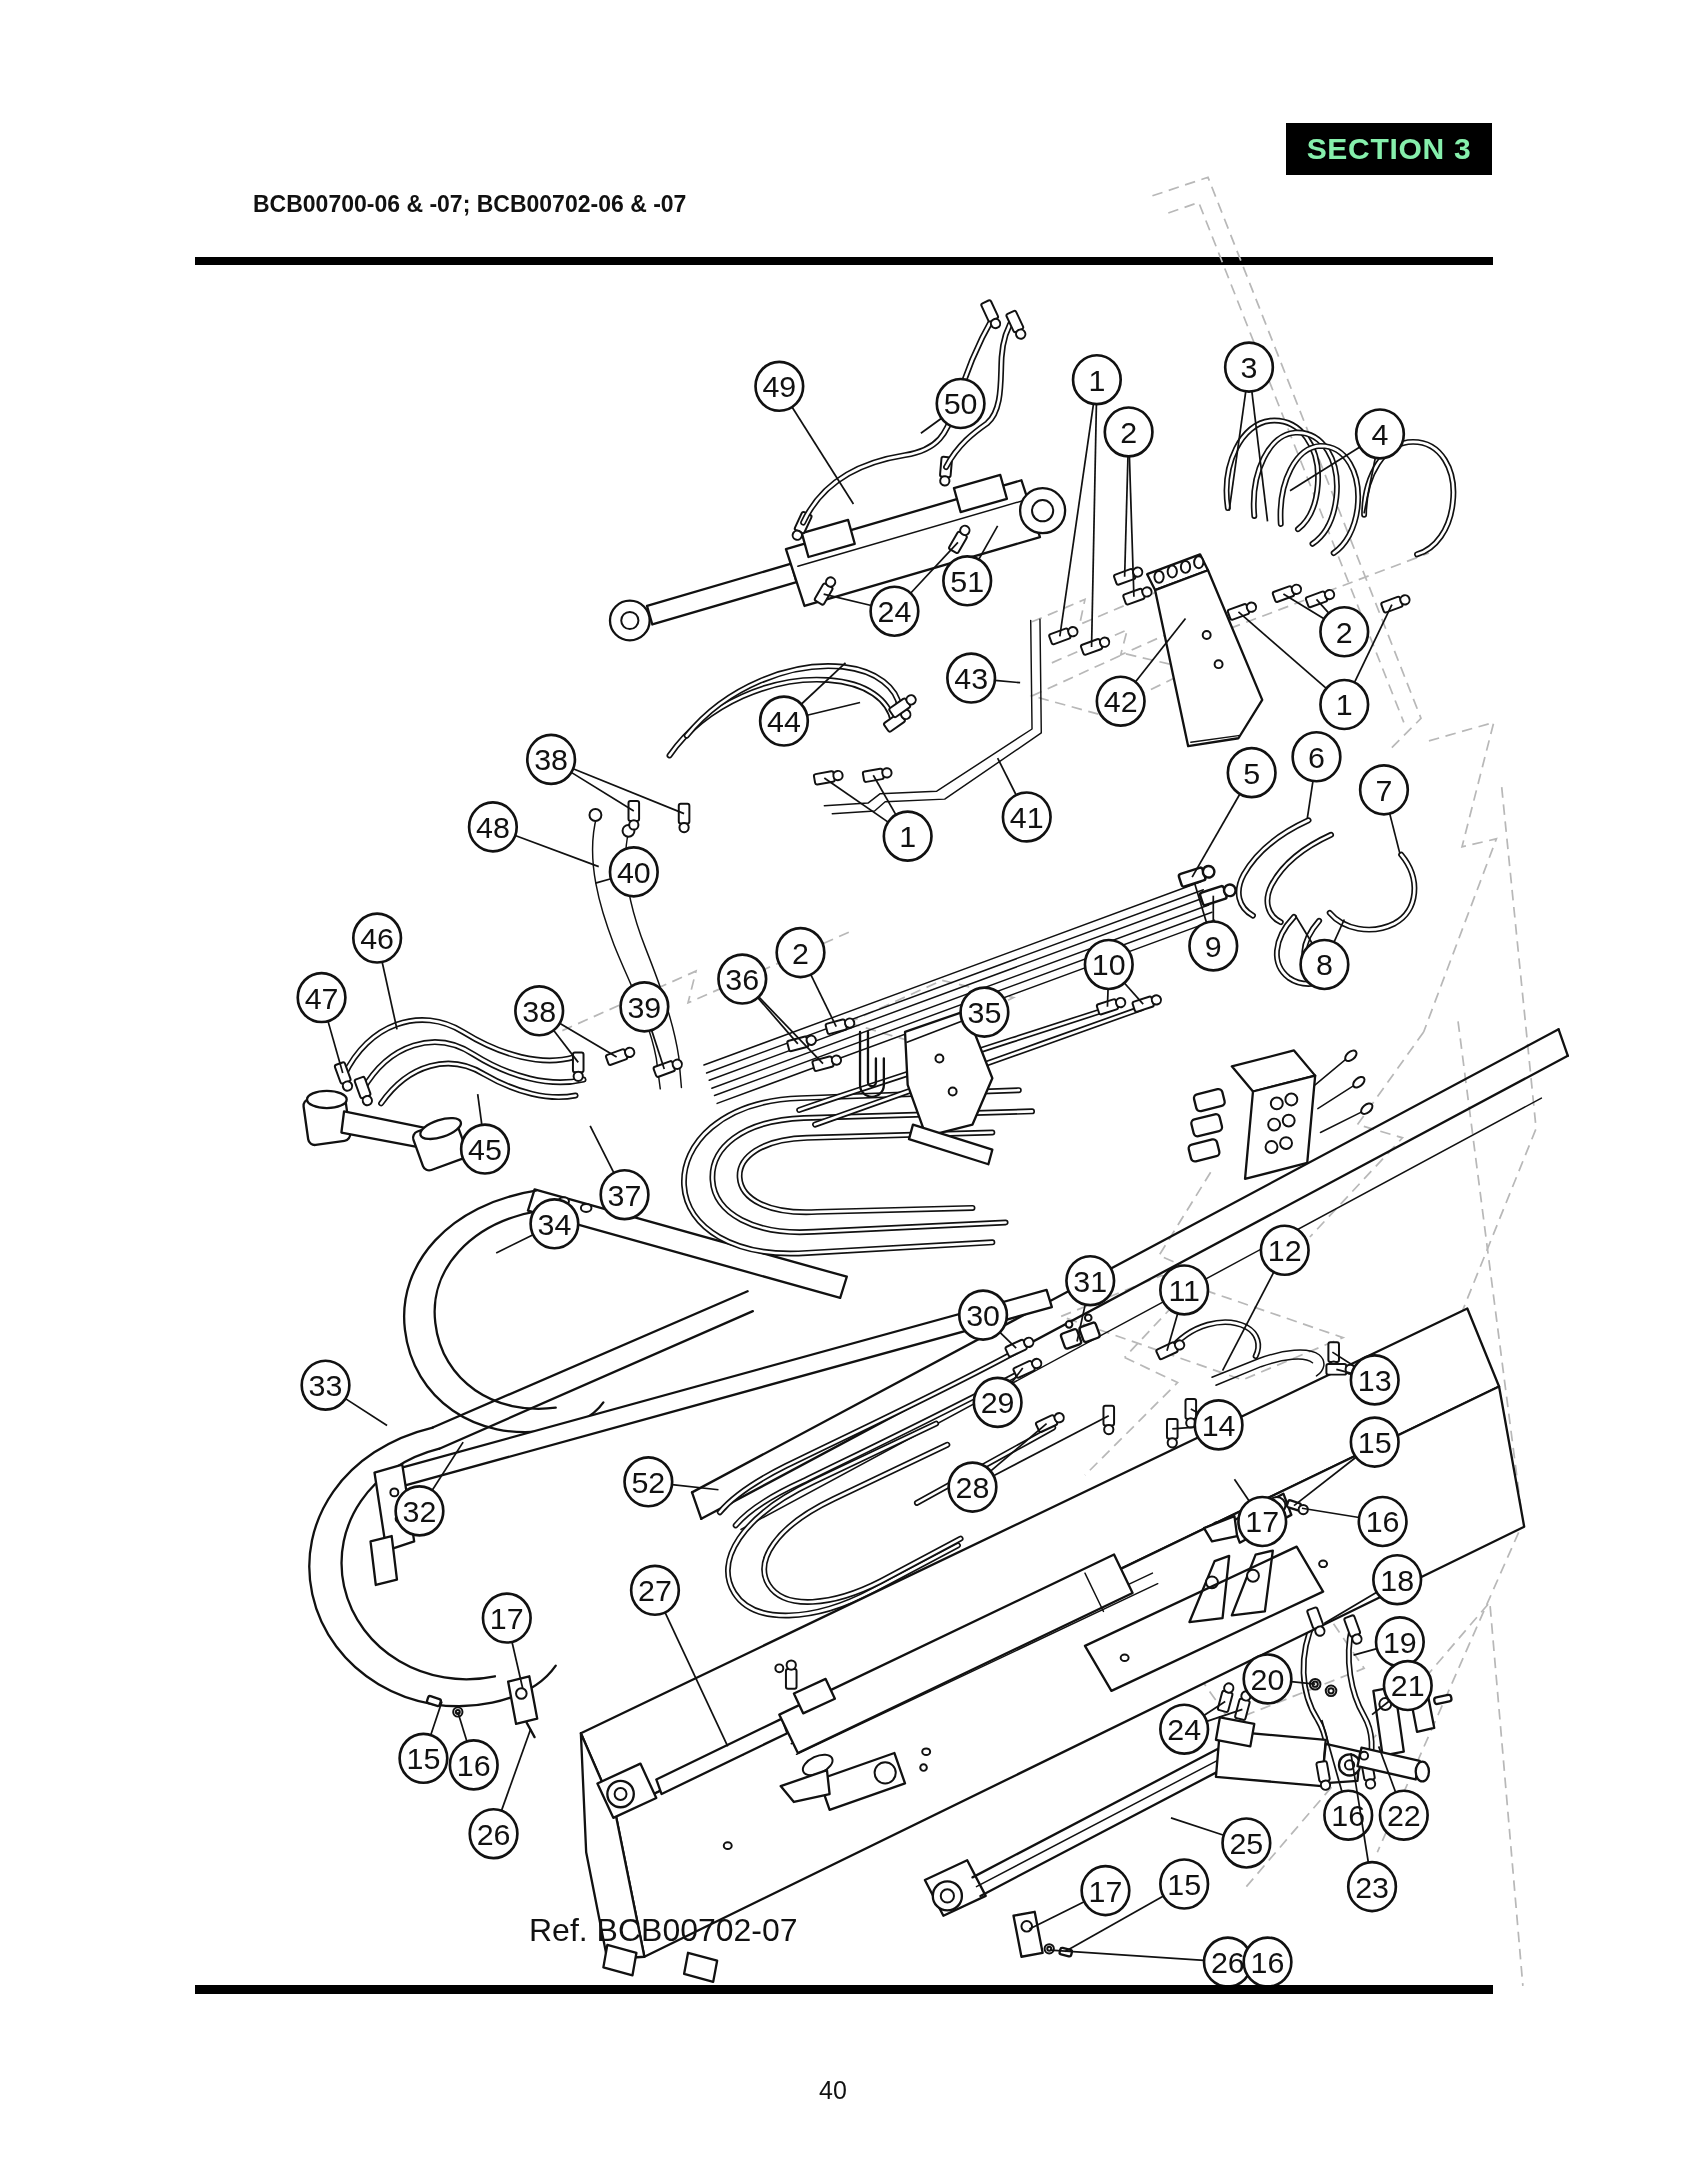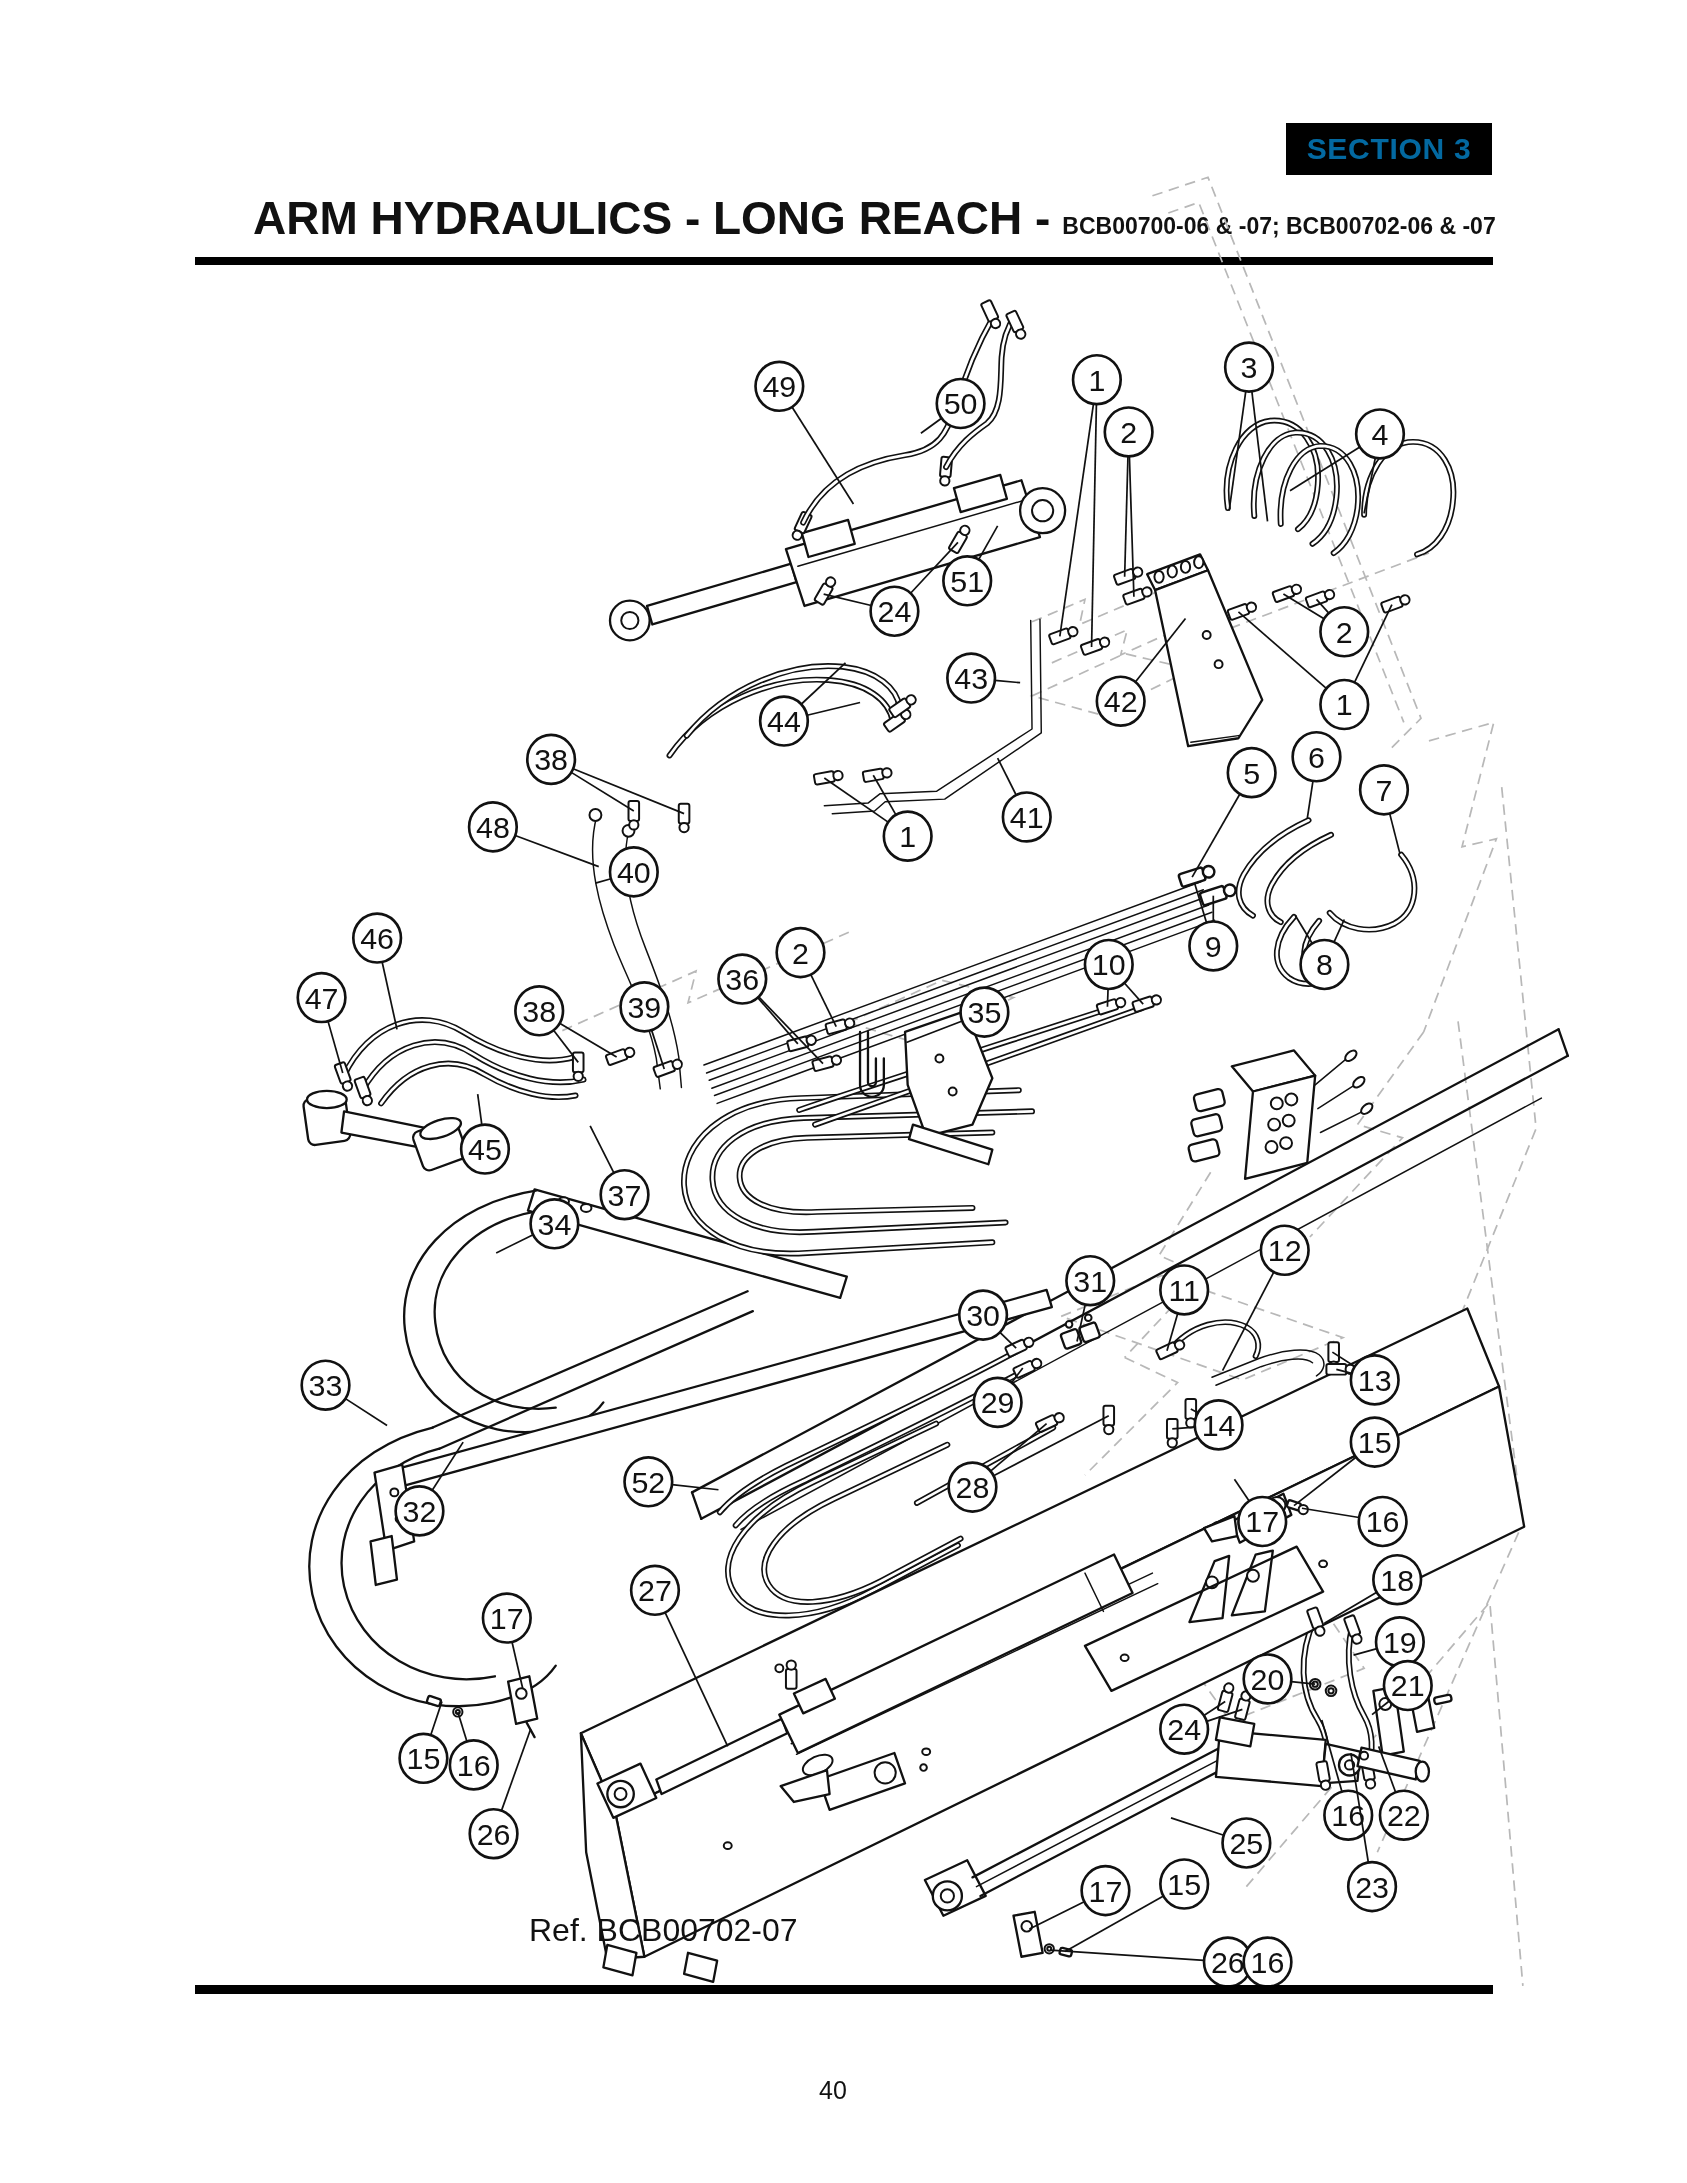--- a/index.html
+++ b/index.html
@@ -1,18 +1,18 @@
 <!DOCTYPE html>
 <html style="font-size:10.6px"><head>
 <meta charset="utf-8">
 <style>
   html,body{margin:0;padding:0;background:#fff;}
   .page{position:relative;width:1687px;height:2183px;background:#fff;overflow:hidden;
         font-family:"Liberation Sans",sans-serif;color:#111;}
-  .badge{position:absolute;left:1286px;top:123px;width:206px;height:52px;background:#000;color:#0369a1;
+  .badge{position:absolute;left:1286px;top:123px;width:206px;height:52px;background:#000;color:#86efac;
          font-weight:bold;font-size:30px;display:flex;align-items:center;justify-content:center;letter-spacing:0.7px;}
   .title-row{position:absolute;left:253px;top:191px;display:flex;align-items:baseline;gap:12px;white-space:nowrap;}
   .title-main{font-size:46px;font-weight:bold;letter-spacing:0px;}
   .title-sub{font-size:23px;font-weight:bold;}
   .rule{position:absolute;left:195px;width:1298px;background:#000;}
   .rule-top{top:257px;height:8px;}
   .rule-bottom{top:1985px;height:8.6px;}
   #diagram{position:absolute;left:0;top:0;}
   .ref-label{position:absolute;left:529px;top:1912px;font-size:32px;text-align:right;}
   .page-number{position:absolute;left:767px;top:2076px;width:132px;text-align:center;font-size:25px;}
@@ -20,21 +20,20 @@
 </head>
 <body>
 
 <div class="page">
 
   <div class="badge">
     <span>SECTION 3</span>
   </div>
 
   <div class="title-row">
-    <span class="title-main">ARM HYDRAULICS - LONG REACH -</span>
     <span class="title-sub">BCB00700-06 &amp; -07; BCB00702-06 &amp; -07</span>
   </div>
 
   <div class="rule rule-top"></div>
 
   <svg id="diagram" width="1687" height="2183" viewBox="0 0 2550 3300" xmlns="http://www.w3.org/2000/svg">
     <style>
       .ln{fill:none;stroke:#111;stroke-width:3.5;stroke-linecap:round;stroke-linejoin:round}
       .lnw{fill:#fff;stroke:#111;stroke-width:3.5;stroke-linejoin:round}
       .thin{stroke-width:2.2}

